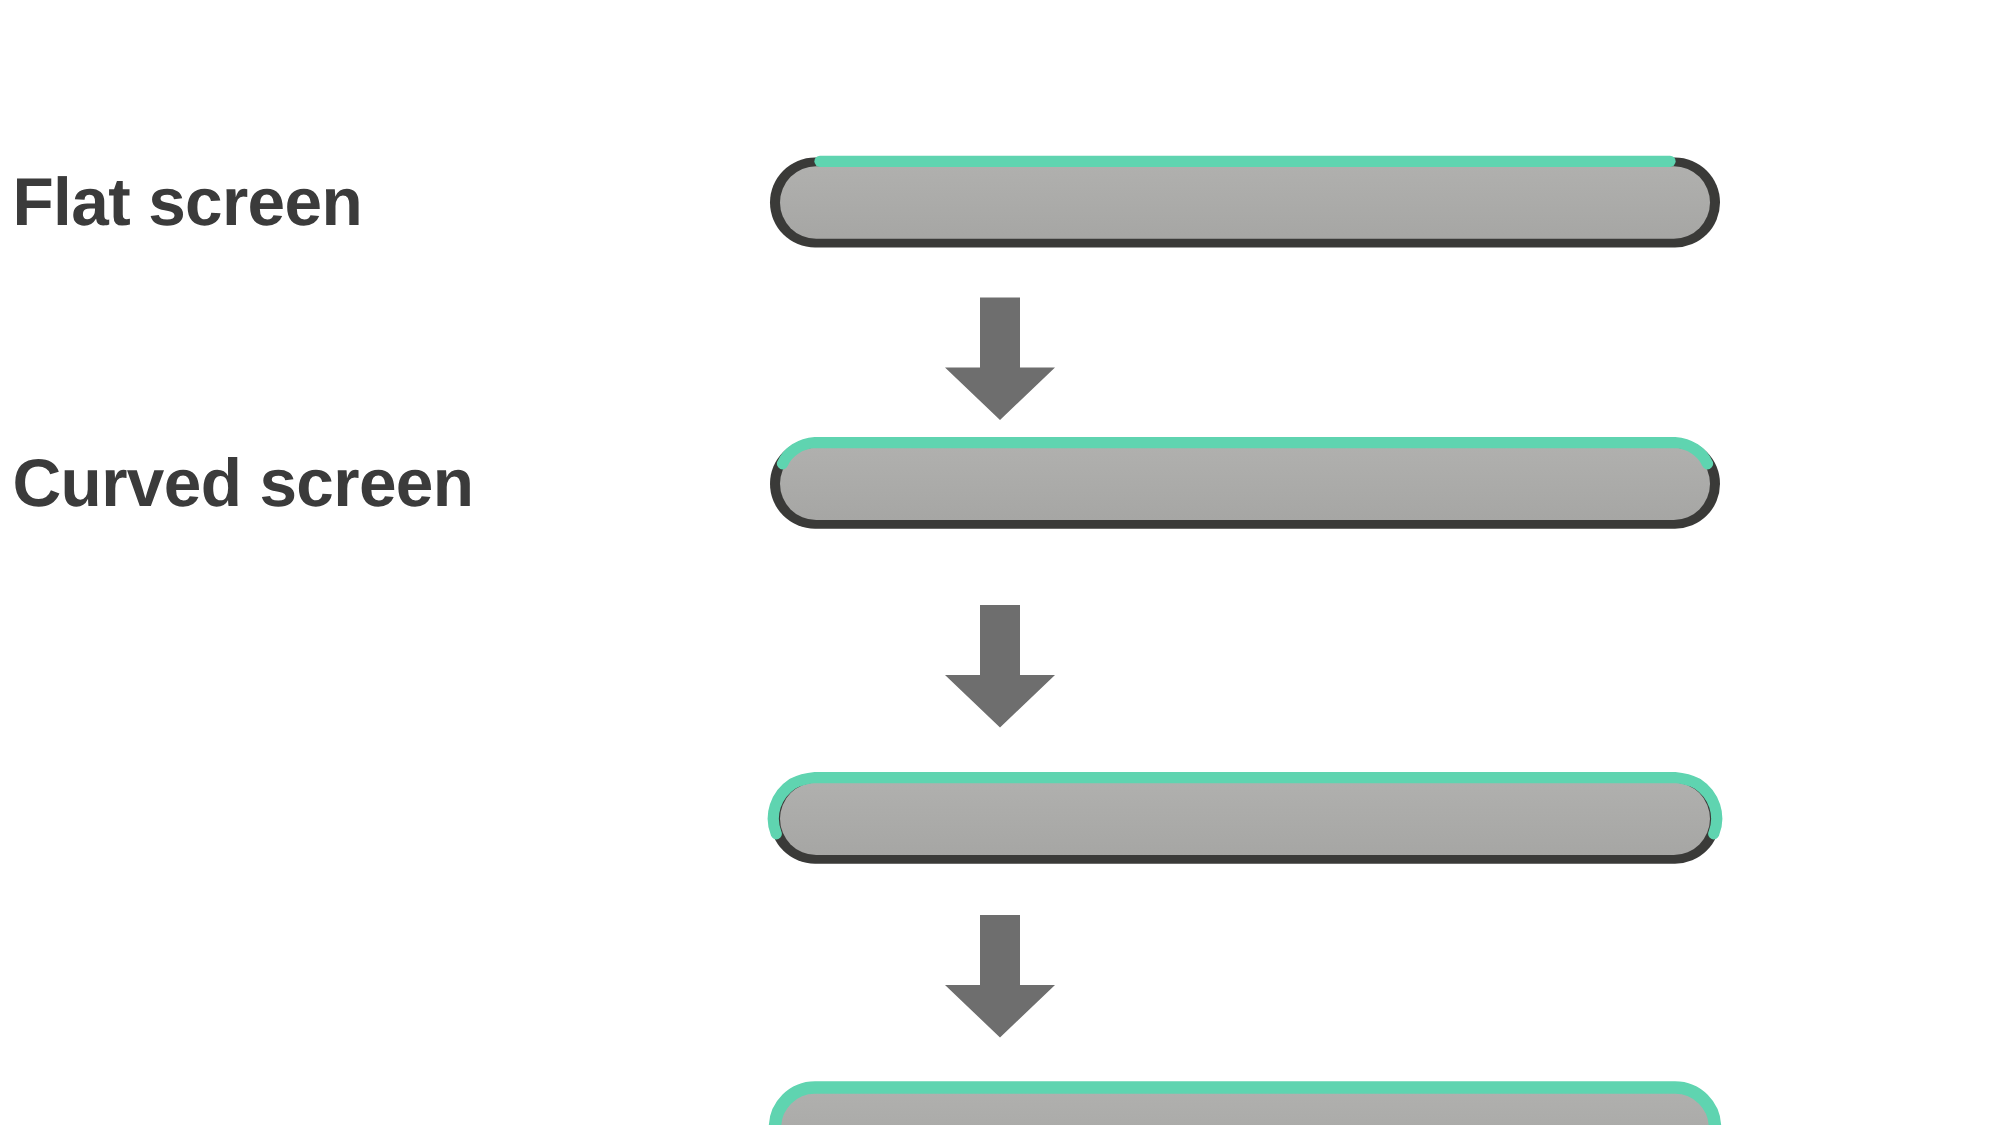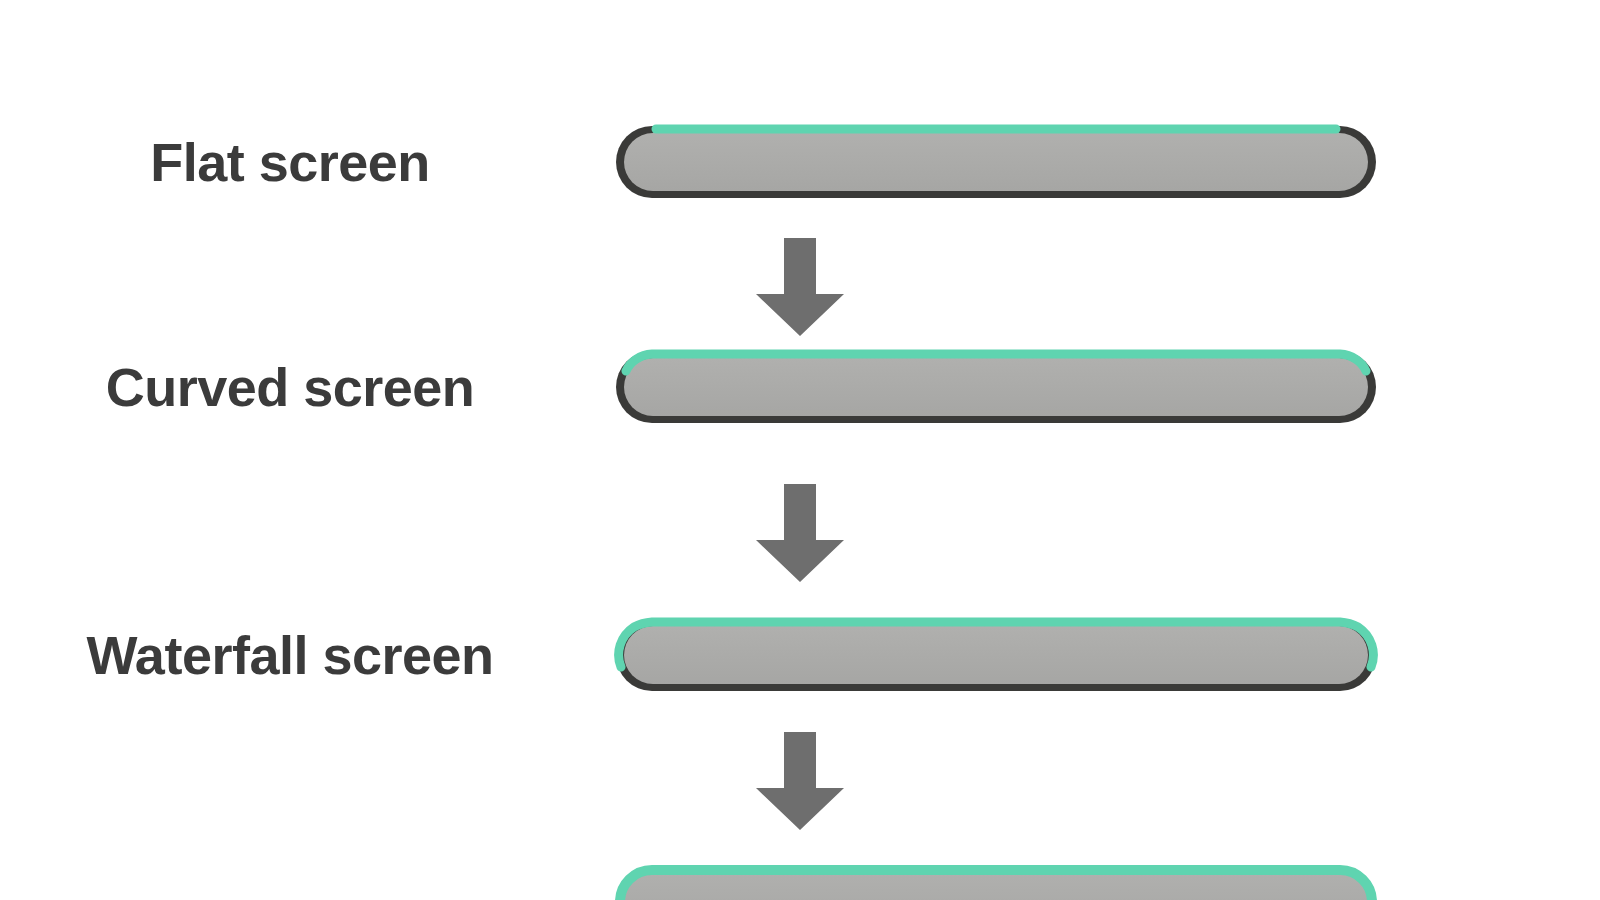--- a/index.html
+++ b/index.html
@@ -30,21 +30,21 @@
     width: 1600px;
     height: 100px;
     display: block;
   }
 
   .row-label {
     position: absolute;
     right: 1030px;          
     top: 0;
     width: 560px;
-    text-align: center;
+    text-align: left;
     font-size: 54px;
     font-weight: 700;
     letter-spacing: -0.5px;
     color: #3b3b3b;
     line-height: 100px;
     white-space: nowrap;
     font-family: "Liberation Sans", sans-serif;
   }
 
   .row-screen {
@@ -132,21 +132,20 @@
     </div>
   </div>
 
   <div class="arrow" style="top:478px;">
     <svg width="120" height="110" viewBox="0 0 120 110" xmlns="http://www.w3.org/2000/svg">
       <path d="M 44 6 L 76 6 L 76 62 L 104 62 L 60 104 L 16 62 L 44 62 Z" fill="#6e6e6e"></path>
     </svg>
   </div>
 
   <div class="row" style="top:605px;">
-    <div class="row-label">Waterfall screen</div>
     <div class="row-screen">
       <svg width="768" height="100" viewBox="0 0 768 100" xmlns="http://www.w3.org/2000/svg">
         <defs>
           <linearGradient id="bodyGrad3" x1="0" y1="0" x2="0" y2="1">
             <stop offset="0" stop-color="#b0b0ae"></stop>
             <stop offset="1" stop-color="#a6a6a4"></stop>
           </linearGradient>
         </defs>
         <rect x="4" y="14" width="760" height="72" rx="36" ry="36" fill="#3a3a38"></rect>
         <rect x="12" y="21" width="744" height="58" rx="29" ry="29" fill="url(#bodyGrad3)"></rect>

